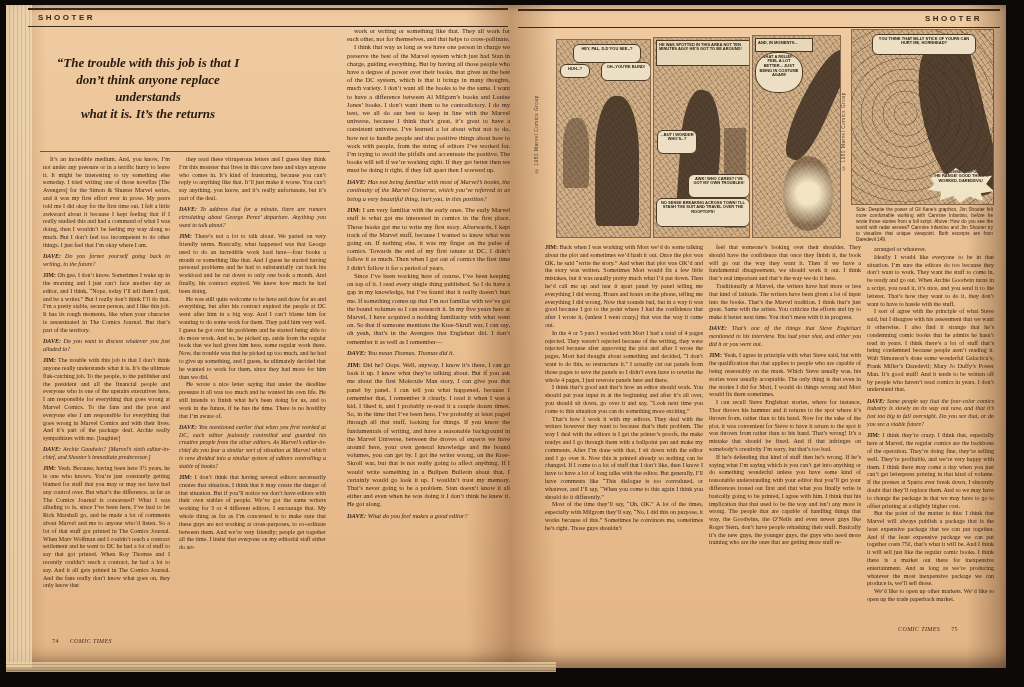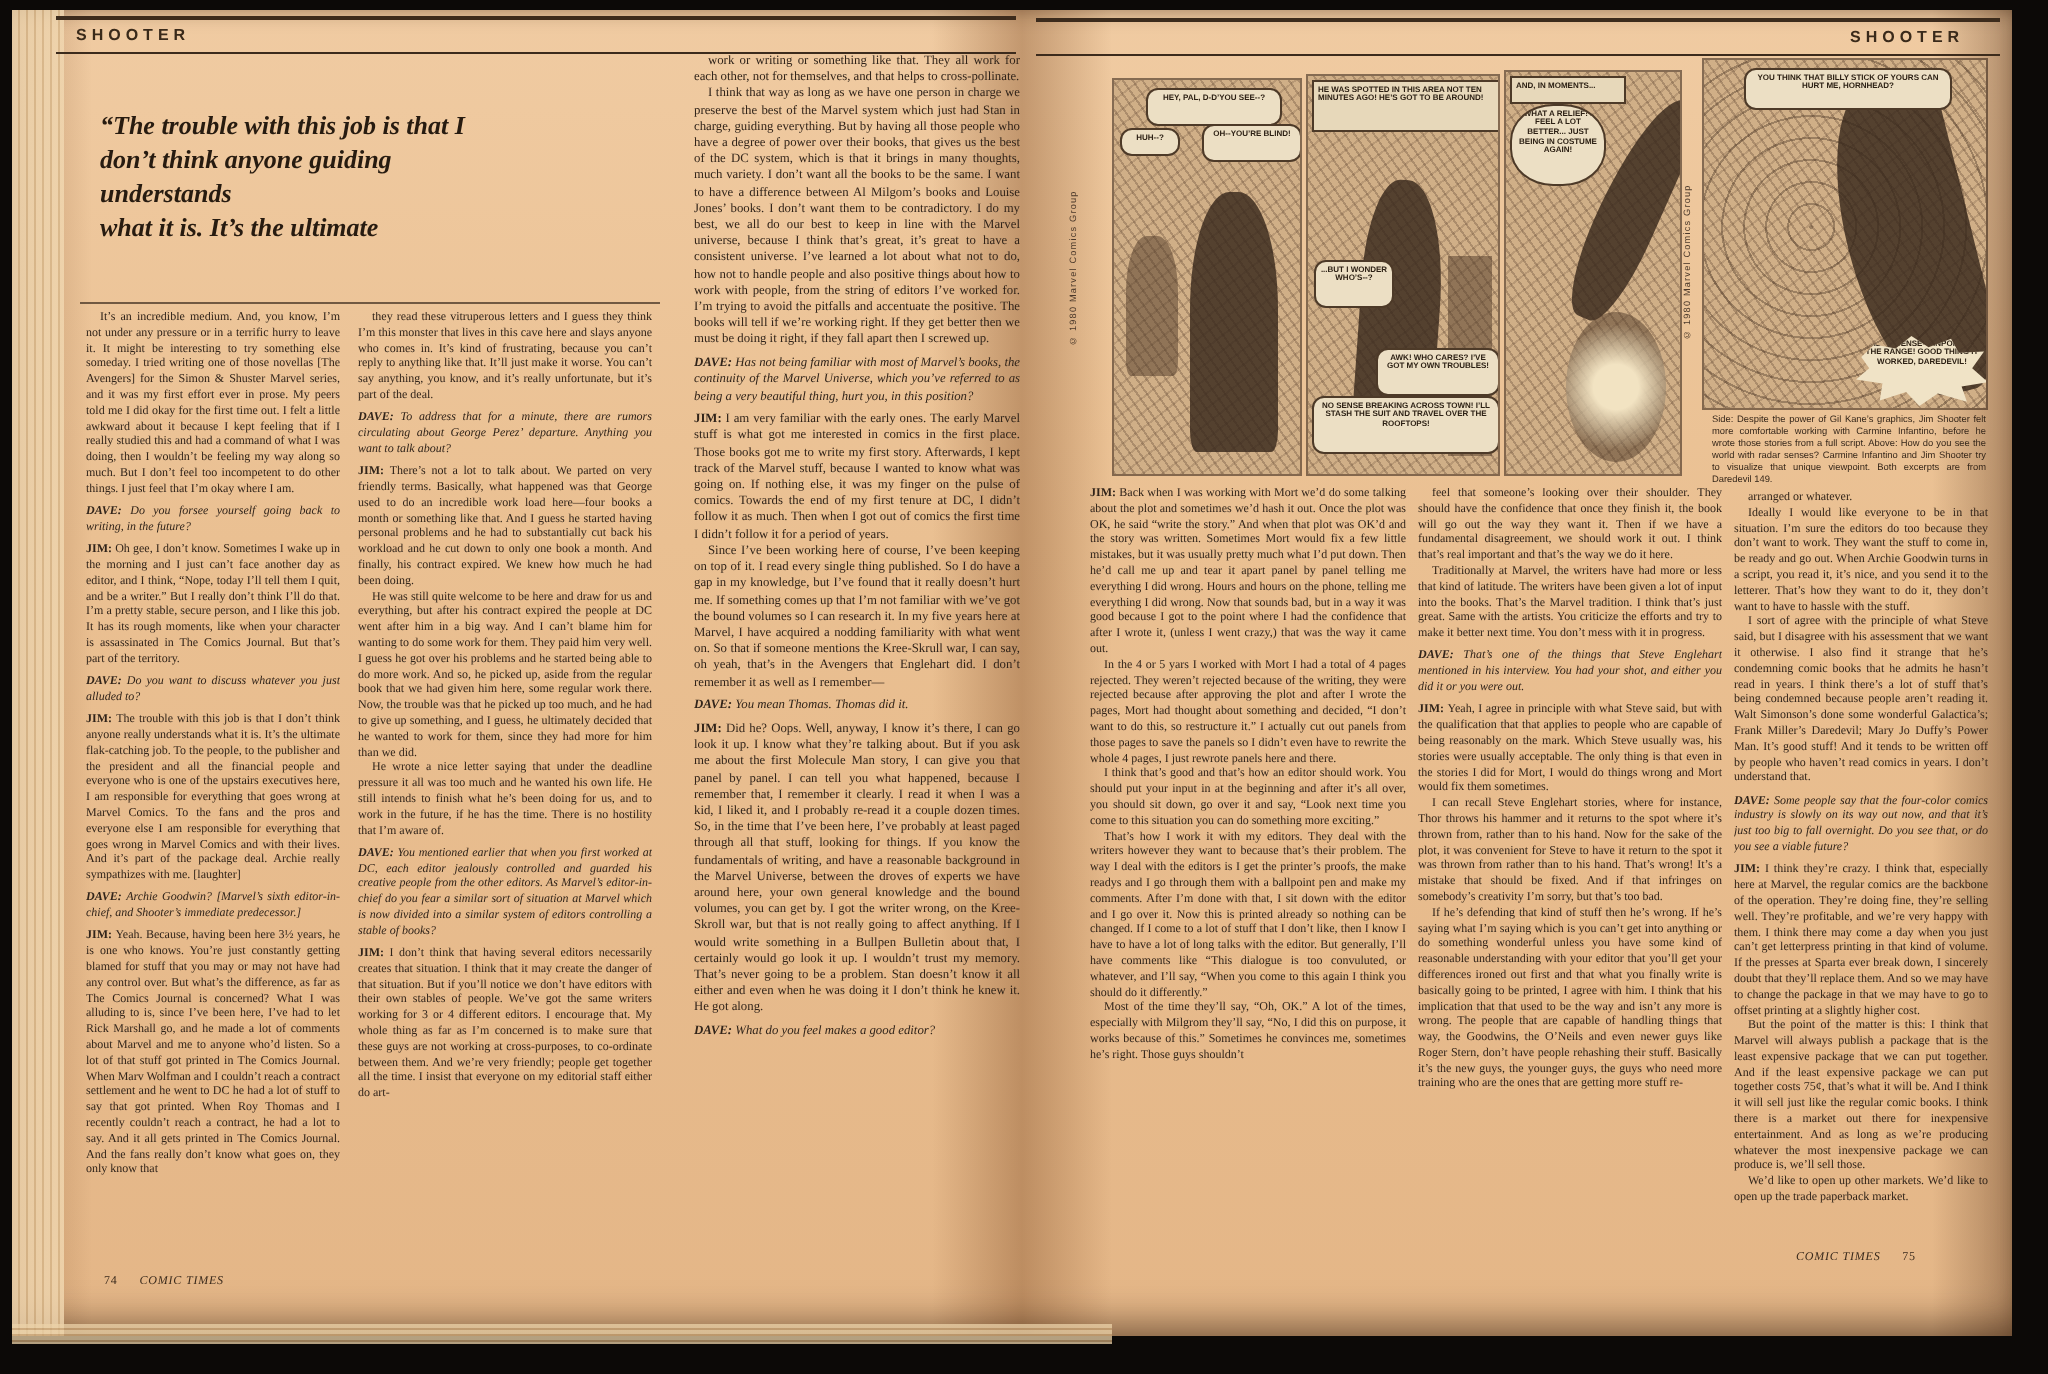--- a/index.html
+++ b/index.html
@@ -16,21 +16,21 @@
   .page-edges-left{position:absolute;left:0;top:0;width:26px;height:100%;
     background:repeating-linear-gradient(90deg,#f2d9b2 0 3px,#d9b98c 3px 4px);opacity:.8;}
   .page-edges-bottom{position:absolute;left:0;bottom:-4px;width:55%;height:10px;
     background:repeating-linear-gradient(180deg,#ecd2a8 0 2px,#c8a374 2px 3px);opacity:.75;}
 
   .rule{position:absolute;background:#3c2b1c;height:1px;}
   .hdr-label{position:absolute;font-family:"Liberation Sans",sans-serif;font-weight:bold;
     font-size:8px;letter-spacing:2.5px;color:#3a2a1a;}
 
   
-  #pullquote{position:absolute;left:50px;top:54px;width:196px;text-align:left;
+  #pullquote{position:absolute;left:50px;top:54px;width:196px;text-align:center;
     font-weight:bold;font-style:italic;font-size:13px;line-height:17px;color:#271b10;}
 
   
   .col{position:absolute;font-size:6px;line-height:7.8px;text-align:justify;
     color:#31241a;overflow:hidden;}
   .col p.seg{margin:3.5px 0 0 0;padding:0;}
   .col p.seg:first-child{margin-top:0;}
   .col p.seg.cont{margin-top:0;text-indent:7px;}
   .col p.seg.q{font-style:italic;}
   .col .spk{font-weight:bold;}
@@ -68,22 +68,22 @@
     <div class="page-edges-left"></div>
     <div class="page-edges-bottom"></div>
   </div>
 
   <div class="rule" style="left:28px;top:8px;width:480px;height:2px;"></div>
   <div class="hdr-label" style="left:38px;top:13px;">SHOOTER</div>
   <div class="rule" style="left:28px;top:26px;width:480px;"></div>
 
   <div id="pullquote">
     <div>“The trouble with this job is that I</div>
-    <div>don’t think anyone guiding understands</div>
-    <div>what it is. It’s the ultimate</div>
+    <div>don’t think anyone replace understands</div>
+    <div>what it is. It’s the returns</div>
   </div>
   <div class="rule" style="left:40px;top:151px;width:290px;opacity:.7;"></div>
 
   <div class="col" style="left:43px;top:156px;width:127px;height:492px;">
       <p class="seg cont">It’s an incredible medium. And, you know, I’m not under any pressure or in a terrific hurry to leave it. It might be interesting to try something else someday. I tried writing one of those novellas [The Avengers] for the Simon &amp; Shuster Marvel series, and it was my first effort ever in prose. My peers told me I did okay for the first time out. I felt a little awkward about it because I kept feeling that if I really studied this and had a command of what I was doing, then I wouldn’t be feeling my way along so much. But I don’t feel too incompetent to do other things. I just feel that I’m okay where I am.</p>
       <p class="seg q"><b class="spk">DAVE: </b>Do you forsee yourself going back to writing, in the future?</p>
       <p class="seg"><b class="spk">JIM: </b>Oh gee, I don’t know. Sometimes I wake up in the morning and I just can’t face another day as editor, and I think, “Nope, today I’ll tell them I quit, and be a writer.” But I really don’t think I’ll do that. I’m a pretty stable, secure person, and I like this job. It has its rough moments, like when your character is assassinated in The Comics Journal. But that’s part of the territory.</p>
       <p class="seg q"><b class="spk">DAVE: </b>Do you want to discuss whatever you just alluded to?</p>
       <p class="seg"><b class="spk">JIM: </b>The trouble with this job is that I don’t think anyone really understands what it is. It’s the ultimate flak-catching job. To the people, to the publisher and the president and all the financial people and everyone who is one of the upstairs executives here, I am responsible for everything that goes wrong at Marvel Comics. To the fans and the pros and everyone else I am responsible for everything that goes wrong in Marvel Comics and with their lives. And it’s part of the package deal. Archie really sympathizes with me. [laughter]</p>
       <p class="seg q"><b class="spk">DAVE: </b>Archie Goodwin? [Marvel’s sixth editor-in-chief, and Shooter’s immediate predecessor.]</p>

